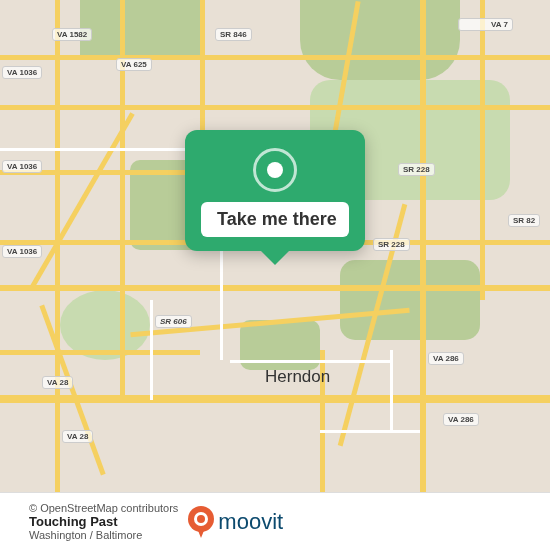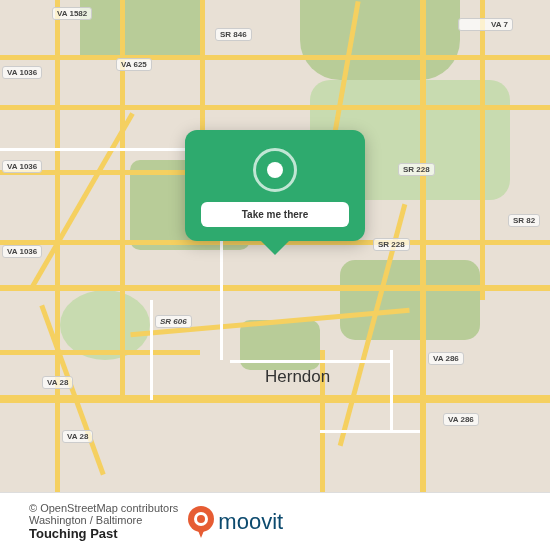--- a/index.html
+++ b/index.html
@@ -144,21 +144,21 @@
       border-radius: 50%;
       position: relative;
     }
 
     #take-me-there-btn {
       color: #333;
       background: white;
       border: none;
       border-radius: 6px;
       padding: 7px 16px;
-      font-size: 10px;
+      font-size: 18px;
       font-weight: 600;
       cursor: pointer;
       white-space: nowrap;
       width: 100%;
       text-align: center;
     }
     .map-label-road {
       position: absolute;
       font-size: 8px;
       color: #444;
@@ -213,21 +213,21 @@
   <div class="road" style="width:280px;height:5px;top:320px;left:130px;transform:rotate(-5deg);"></div>
   <div class="road" style="width:5px;height:180px;top:0;left:340px;transform:rotate(10deg);"></div>
 
   <div class="road-white" style="width:200px;height:3px;top:148px;left:0;"></div>
   <div class="road-white" style="width:3px;height:160px;top:200px;left:220px;"></div>
   <div class="road-white" style="width:160px;height:3px;top:360px;left:230px;"></div>
   <div class="road-white" style="width:3px;height:100px;top:300px;left:150px;"></div>
   <div class="road-white" style="width:100px;height:3px;top:430px;left:320px;"></div>
   <div class="road-white" style="width:3px;height:80px;top:350px;left:390px;"></div>
 
-  <div class="map-label-road" style="top:7px;left:52px;">VA 1582</div>
+  <div class="map-label-road" style="top:28px;left:52px;">VA 1582</div>
   <div class="map-label-road" style="top:28px;left:215px;">SR 846</div>
   <div class="map-label-road" style="top:18px;left:458px;padding-left:32px;">VA 7</div>
   <div class="map-label-road" style="top:66px;left:2px;">VA 1036</div>
   <div class="map-label-road" style="top:58px;left:116px;">VA 625</div>
   <div class="map-label-road" style="top:163px;left:398px;">SR 228</div>
   <div class="map-label-road" style="top:160px;left:2px;">VA 1036</div>
   <div class="map-label-road" style="top:245px;left:2px;">VA 1036</div>
   <div class="map-label-road" style="top:238px;left:373px;">SR 228</div>
   <div class="map-label-road" style="top:198px;left:508px;margin-top:16px;">SR 82</div>
   <div class="map-label-road" style="top:315px;left:155px;font-style:italic;">SR 606</div>
@@ -241,22 +241,22 @@
   <div id="popup-card">
     <div class="pin-icon">
       <div class="pin-inner"></div>
     </div>
     <button id="take-me-there-btn">Take me there</button>
   </div>
 
   <div id="bottom-bar">
     <div id="location-info">
       <span id="copyright-text">© OpenStreetMap contributors</span>
+      <span id="place-name">Touching Past</span>
       <span id="place-region">Washington / Baltimore</span>
-      <span id="place-name">Touching Past</span>
     </div>
     <div id="moovit-logo">
 
       <svg width="26" height="32" viewBox="0 0 26 32" style="margin-right:4px;">
         <ellipse cx="13" cy="13" rx="13" ry="13" fill="#e65c33"></ellipse>
         <ellipse cx="13" cy="13" rx="7" ry="7" fill="white"></ellipse>
         <ellipse cx="13" cy="13" rx="4" ry="4" fill="#e65c33"></ellipse>
         <polygon points="9,22 13,32 17,22" fill="#e65c33"></polygon>
       </svg>
       <span class="logo-text">moovit</span>

